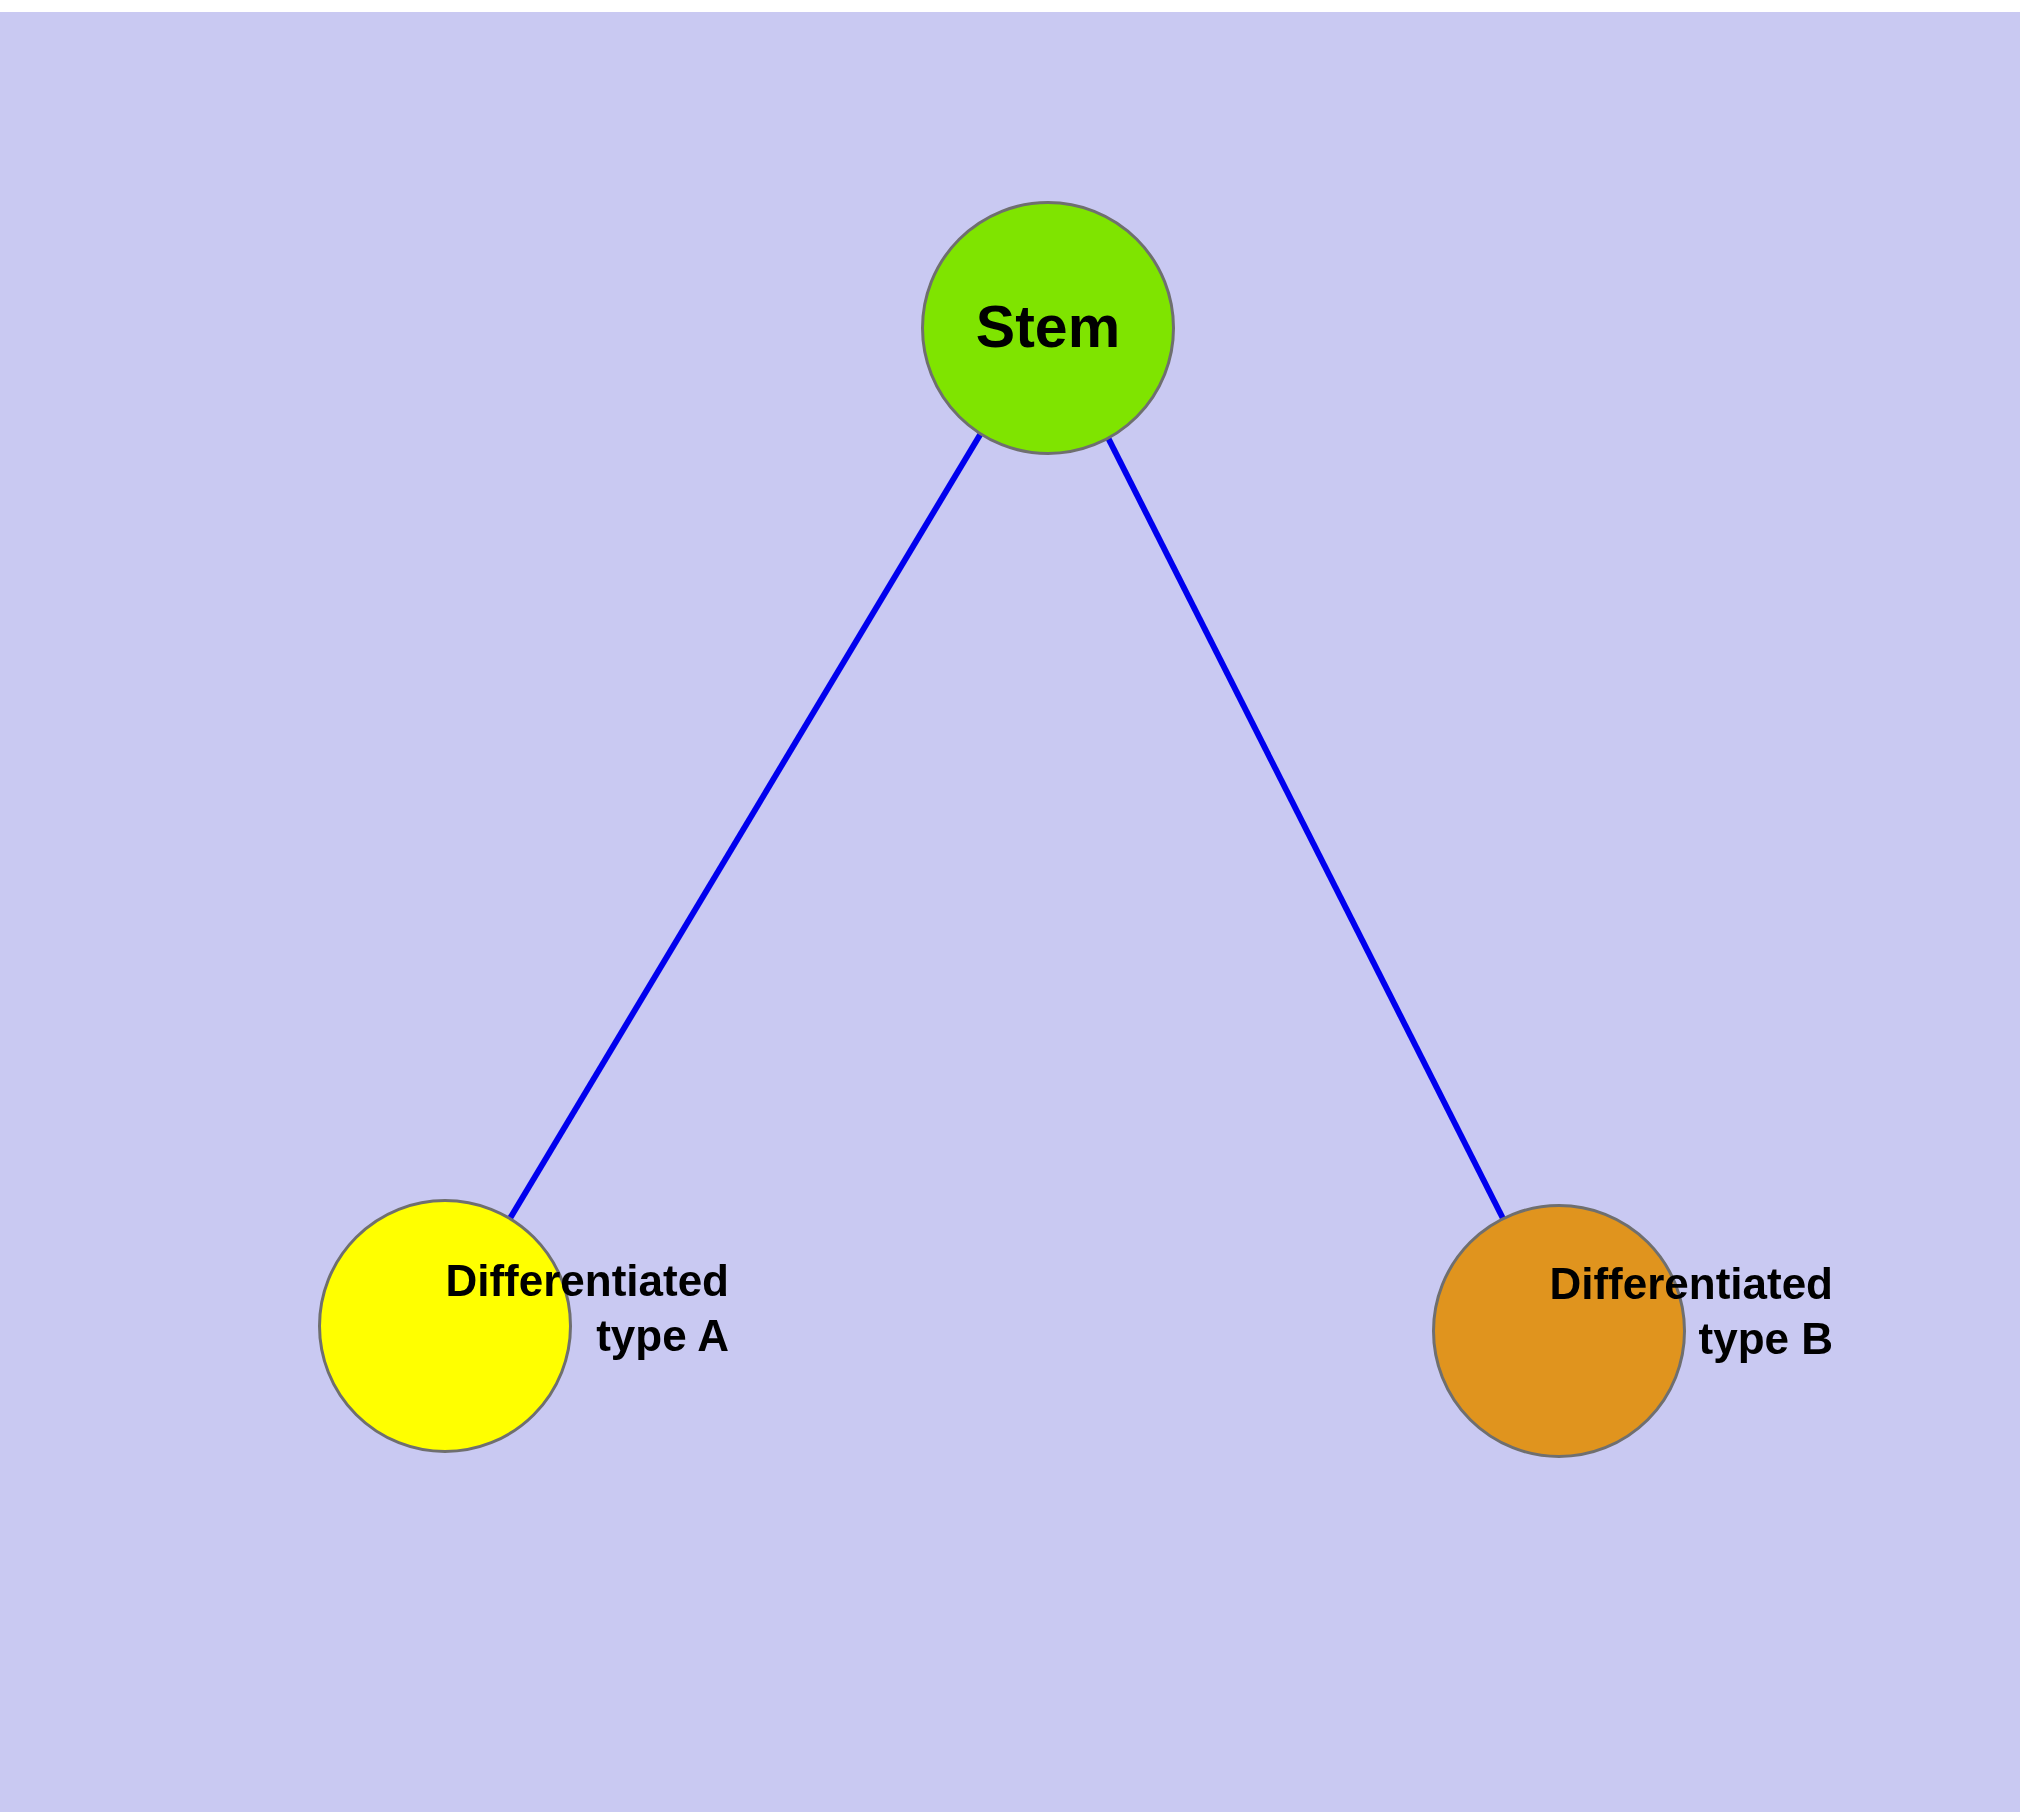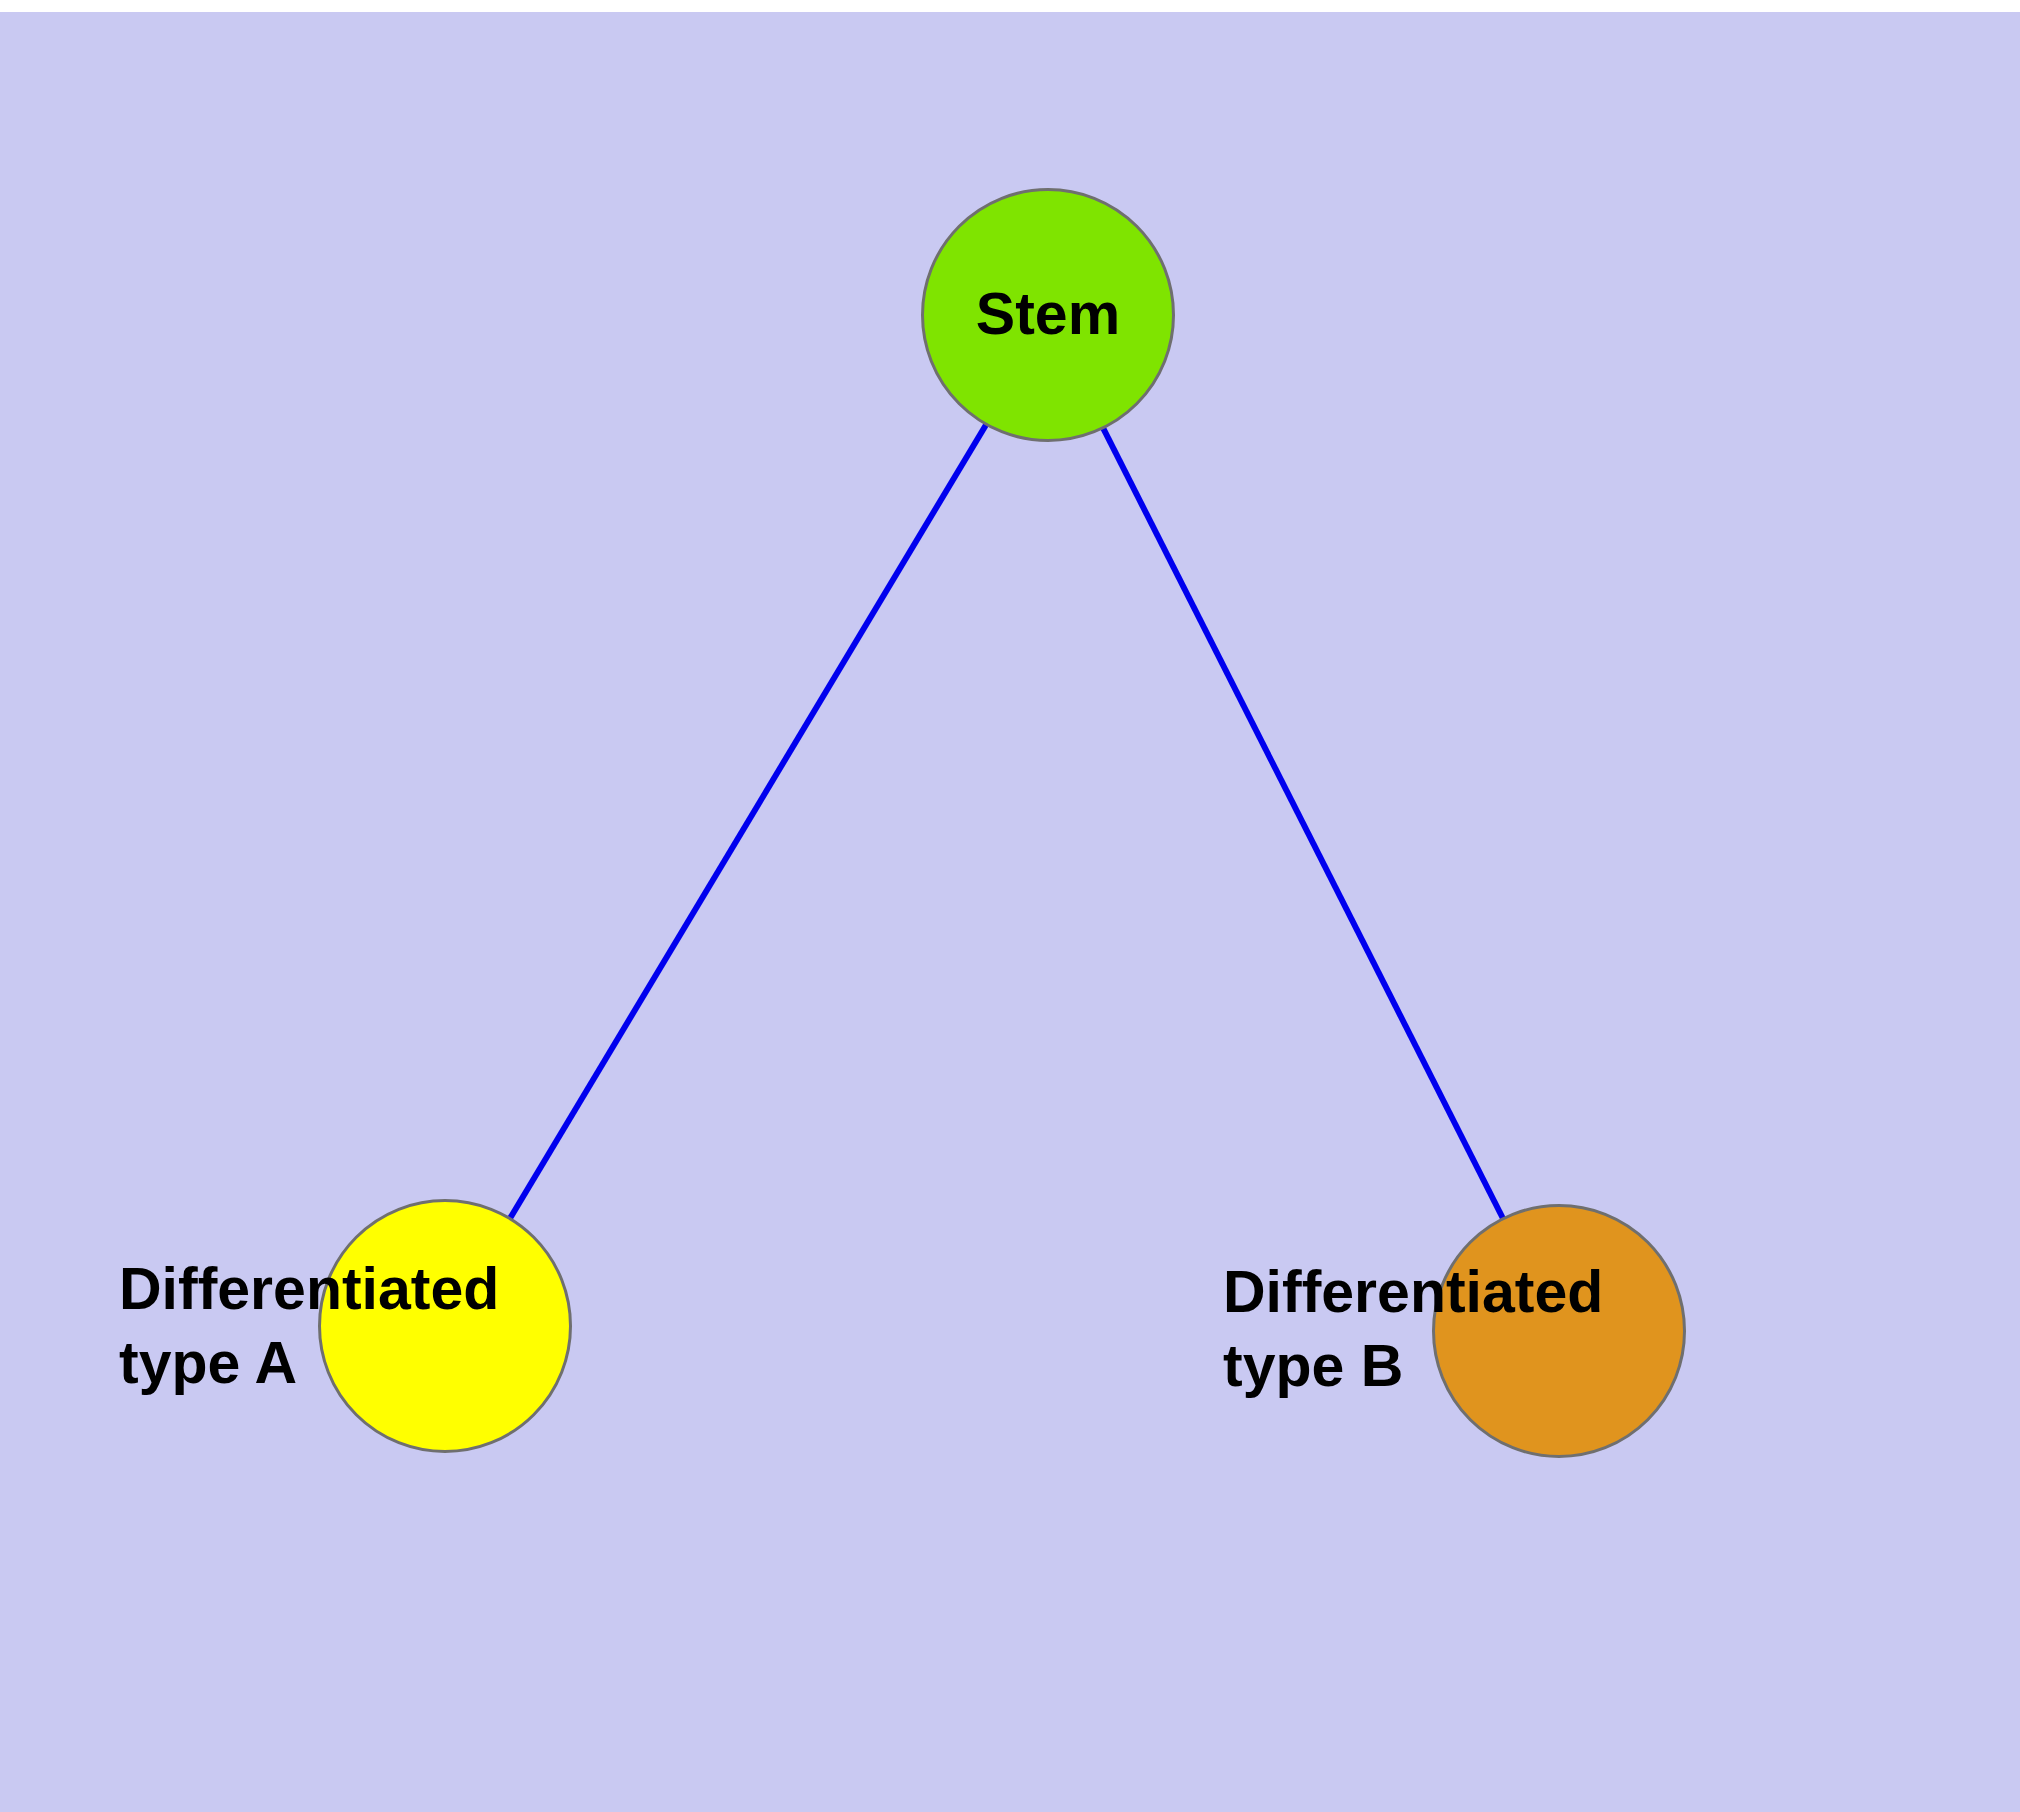--- a/index.html
+++ b/index.html
@@ -37,38 +37,38 @@
     position: absolute;
     width: 254px;
     height: 254px;
     border-radius: 50%;
     border: 3.4px solid #6f6f6f;
     box-sizing: border-box;
     display: flex;
     align-items: center;
     justify-content: center;
   }
-  .node-stem-pos   { left: 921px; top: 188px; }
+  .node-stem-pos   { left: 921px; top: 201px; }
   .node-a-pos      { left: 318px;  top: 1199px; }
   .node-b-pos      { left: 1432px; top: 1204px; }
   .node-label {
     font-weight: bold;
     font-size: 59px;
     color: #000000;
     text-align: center;
     line-height: 1.25;
     white-space: pre-line;
   }
   .floating-label {
     position: absolute;
     width: 610px;
     font-weight: bold;
-    font-size: 59px;
+    font-size: 44px;
     color: #000000;
-    text-align: left;
+    text-align: right;
     line-height: 1.25;
     white-space: pre-line;
   }
   .label-a-pos { left: 119px;  top: 1253px; }
   .label-b-pos { left: 1223px; top: 1256px; }
 </style>
 </head>
 <body>
 
 <div class="canvas">

